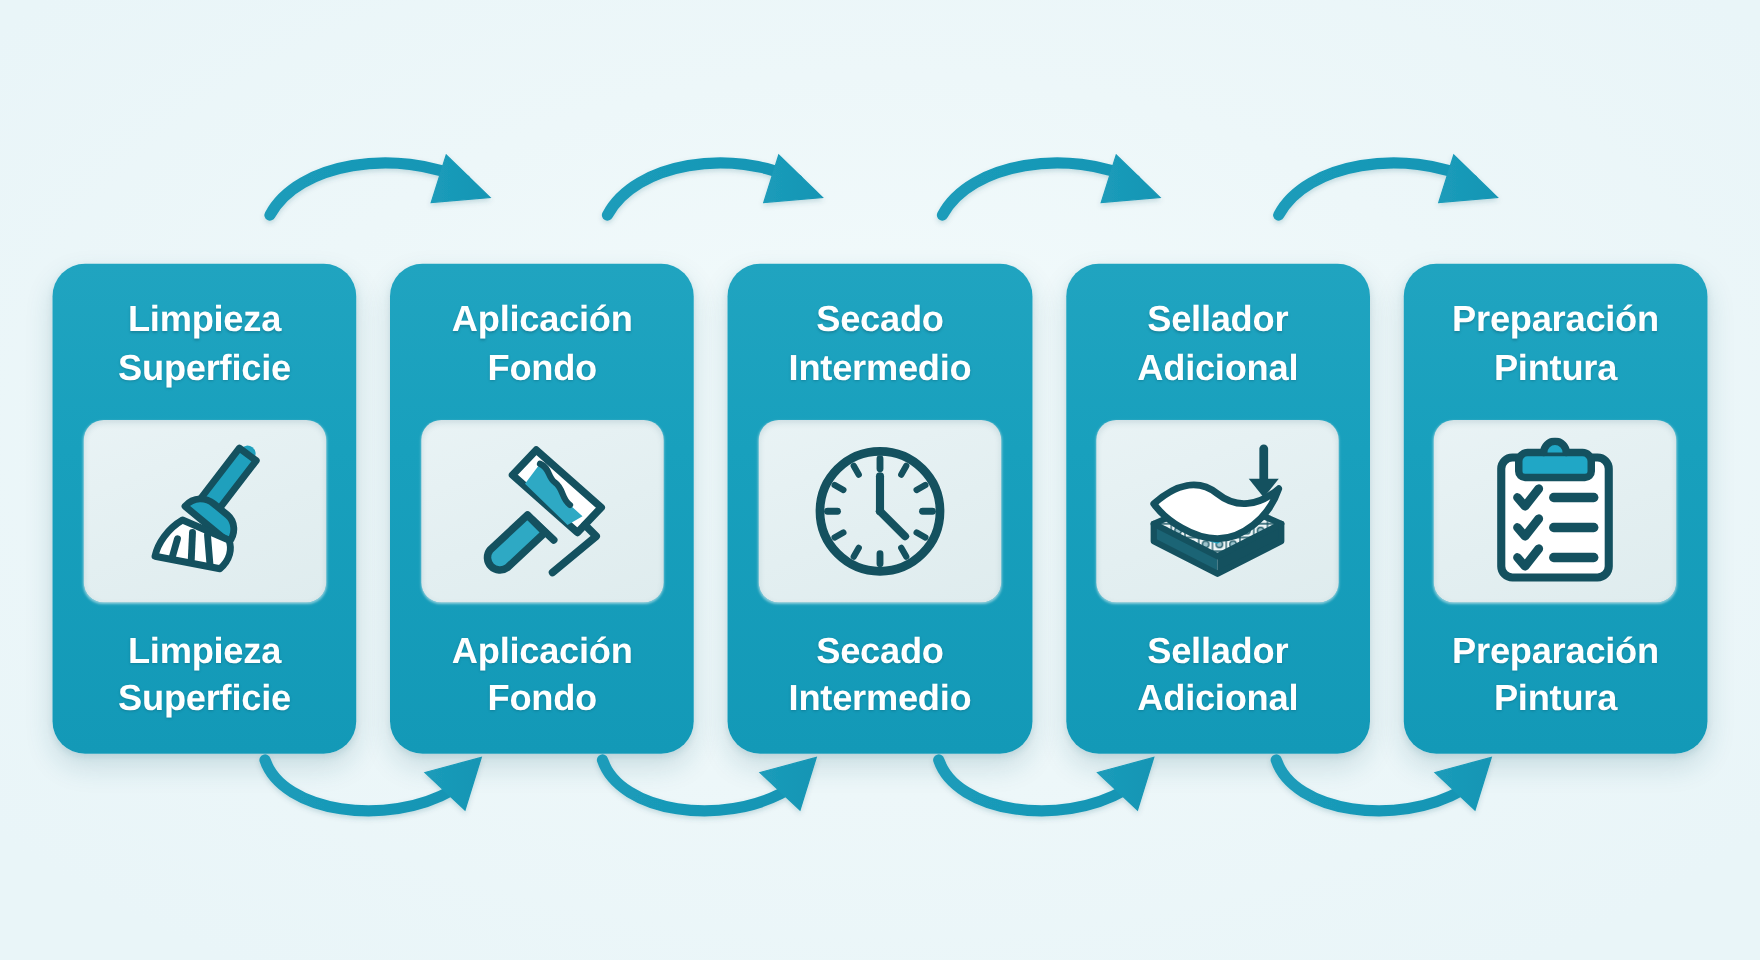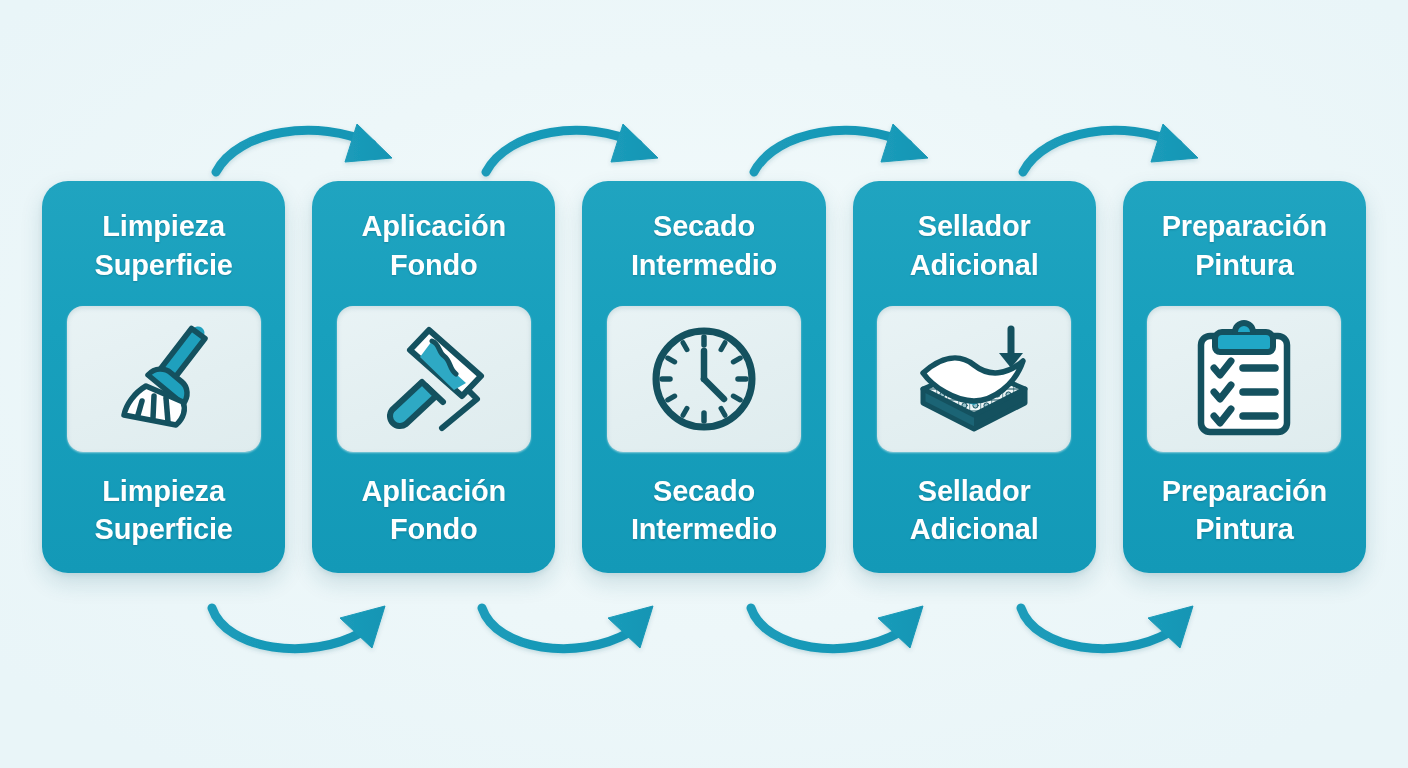--- a/index.html
+++ b/index.html
@@ -31,21 +31,21 @@
     left: 0;
     width: 1408px;
     pointer-events: none;
   }
   #arrows-top { top: 100px; height: 110px; }
   #arrows-bottom { top: 580px; height: 110px; }
 
   
   #cards {
     position: absolute;
-    top: 181px;
+    top: 211px;
     left: 42px;
     width: 1324px;
     height: 392px;
     display: flex;
     gap: 27px;
   }
 
   .card {
     position: relative;
     flex: 1 1 0;

